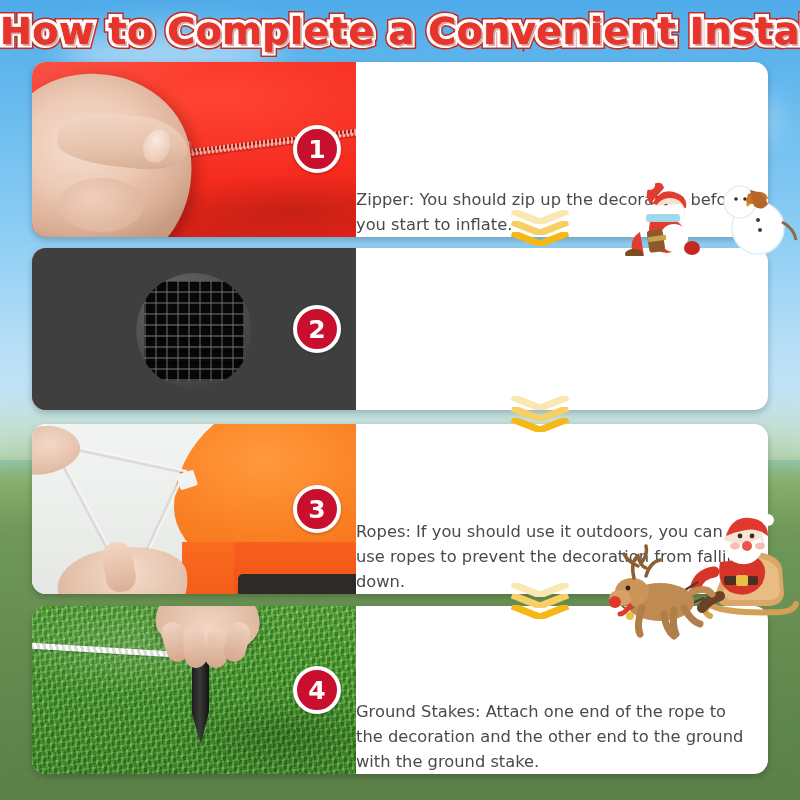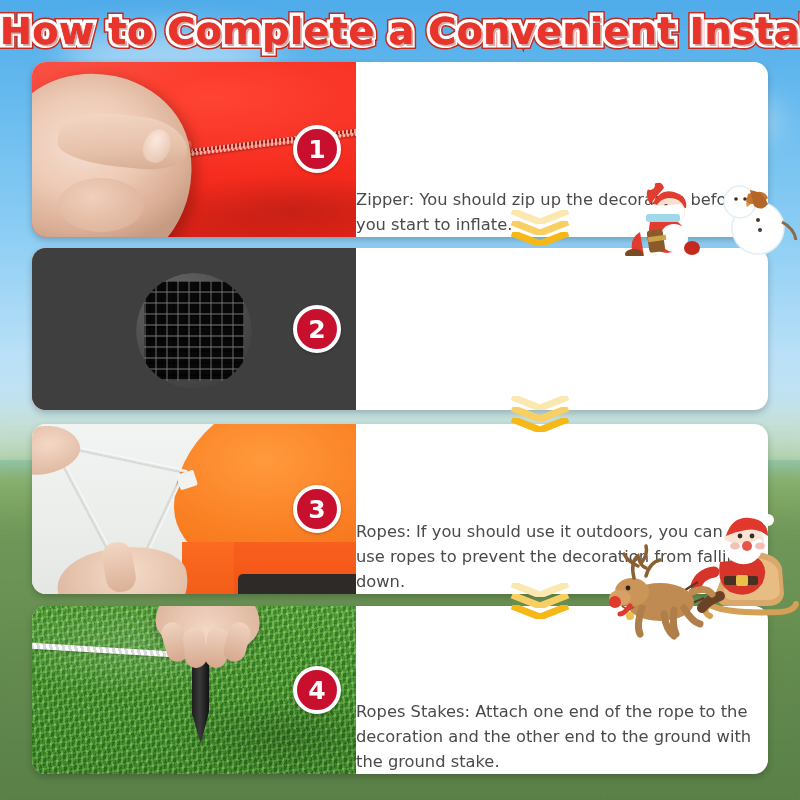--- a/index.html
+++ b/index.html
@@ -637,18 +637,18 @@
         <div class="stake"></div>
         <div class="stake-head"></div>
         <div class="hand4"></div>
         <div class="finger4" style="left:132px; top:16px; transform:rotate(-16deg);"></div>
         <div class="finger4" style="left:152px; top:22px; transform:rotate(-6deg);"></div>
         <div class="finger4" style="left:174px; top:22px; transform:rotate(6deg);"></div>
         <div class="finger4" style="left:194px; top:16px; transform:rotate(16deg);"></div>
       </div>
     </div>
     <div class="card-text">
-      <div class="step-text">Ropes Stakes: Attach one end of the rope to the decoration and the other end to the ground with the ground stake.</div>
+      <div class="step-text">Ground Stakes: Attach one end of the rope to the decoration and the other end to the ground with the ground stake.</div>
     </div>
   </div>
   <div class="num-badge" style="top:666px;">4</div>
 
 </div>
 
 </body></html>

